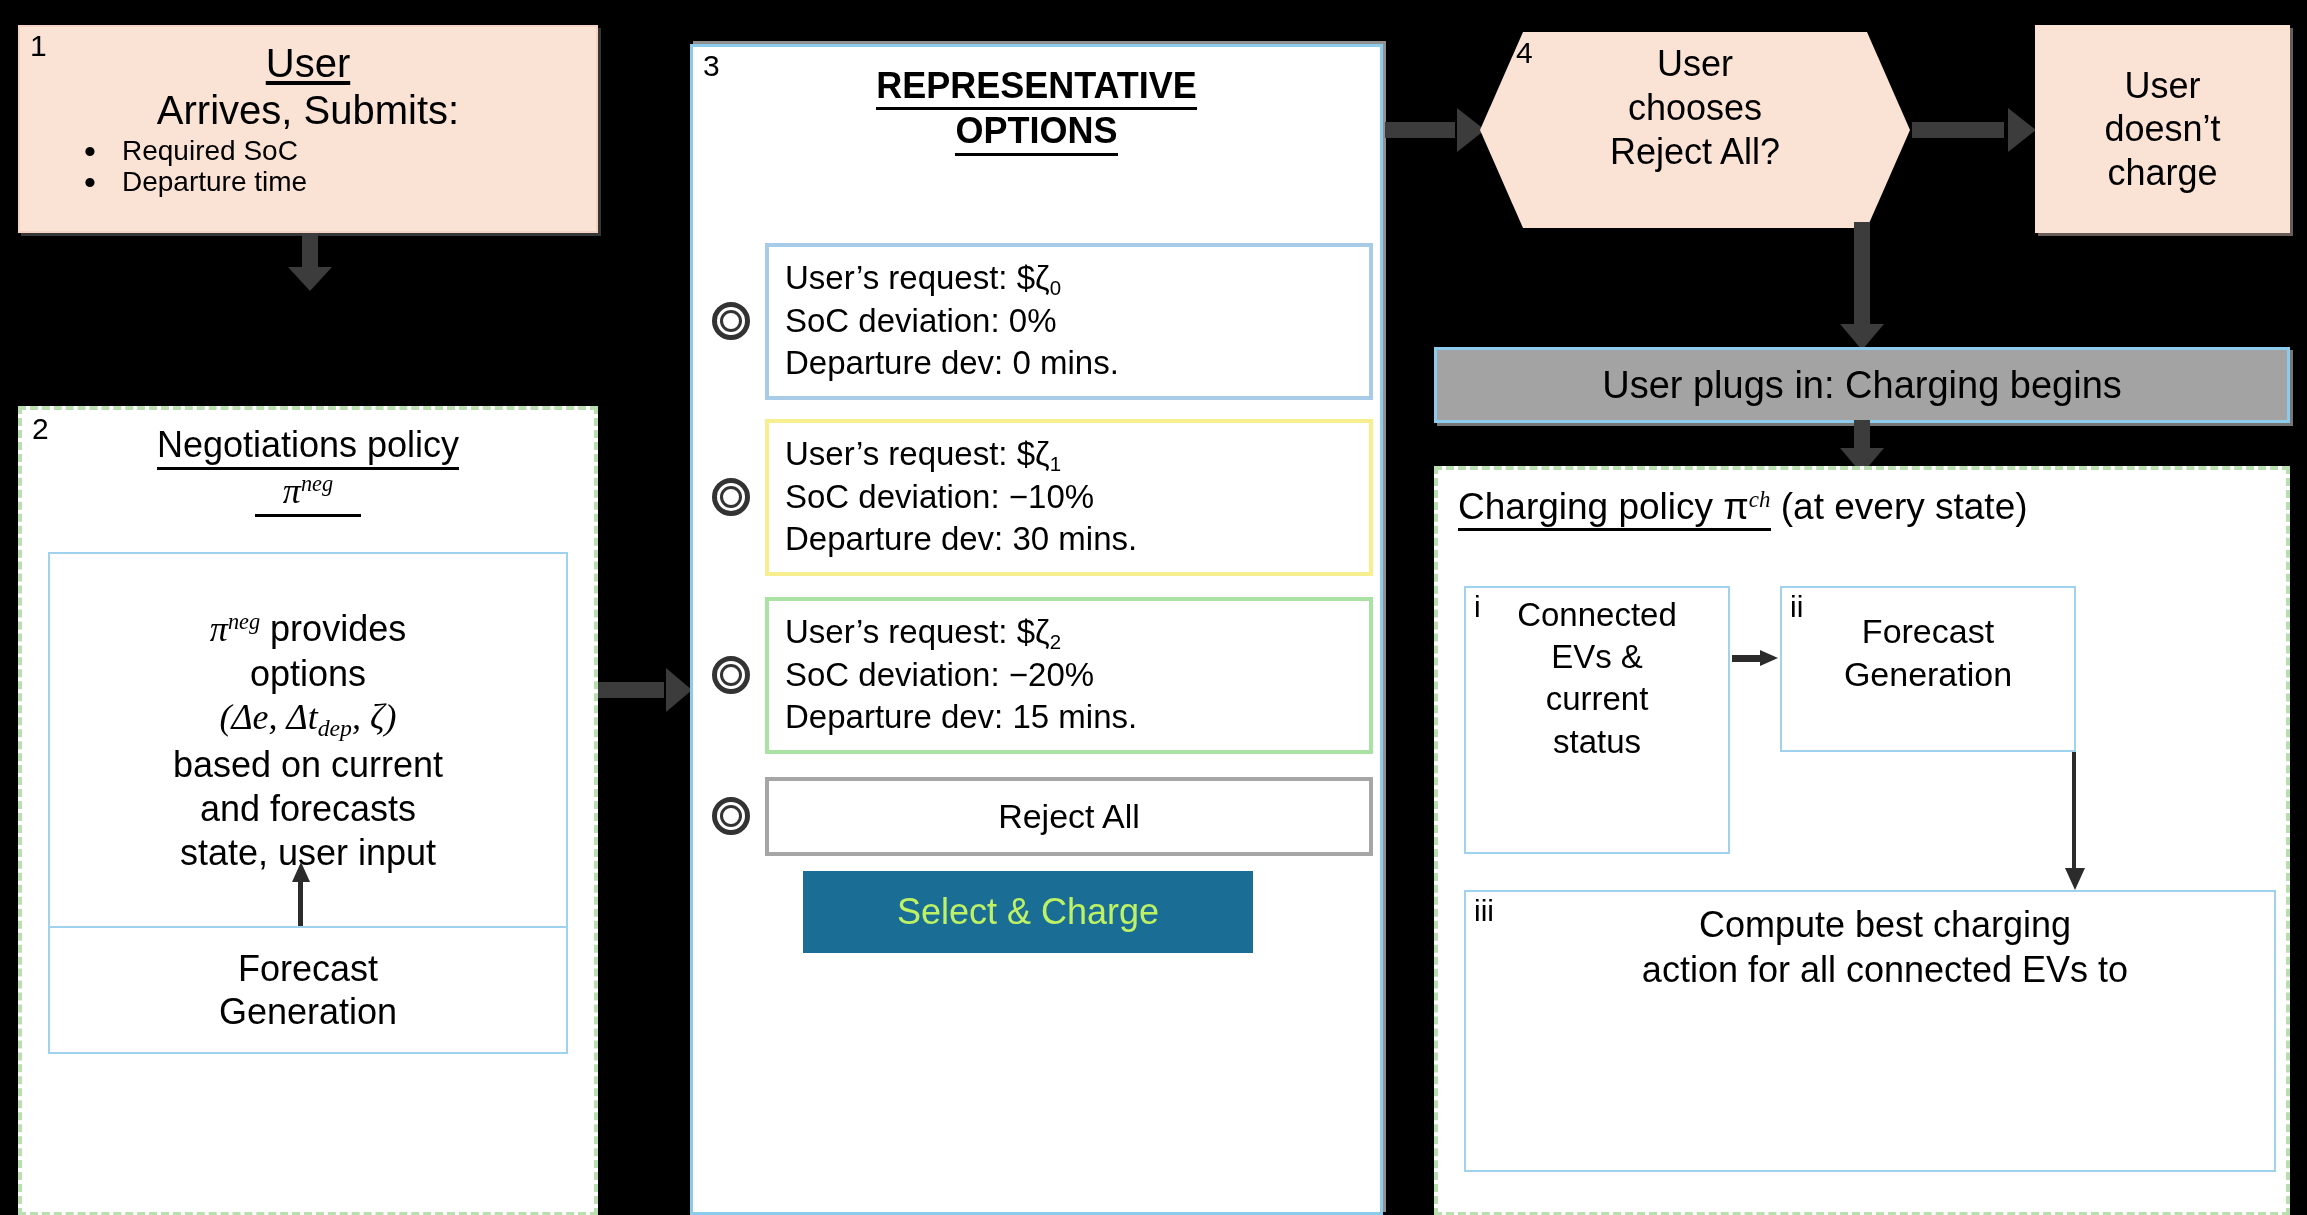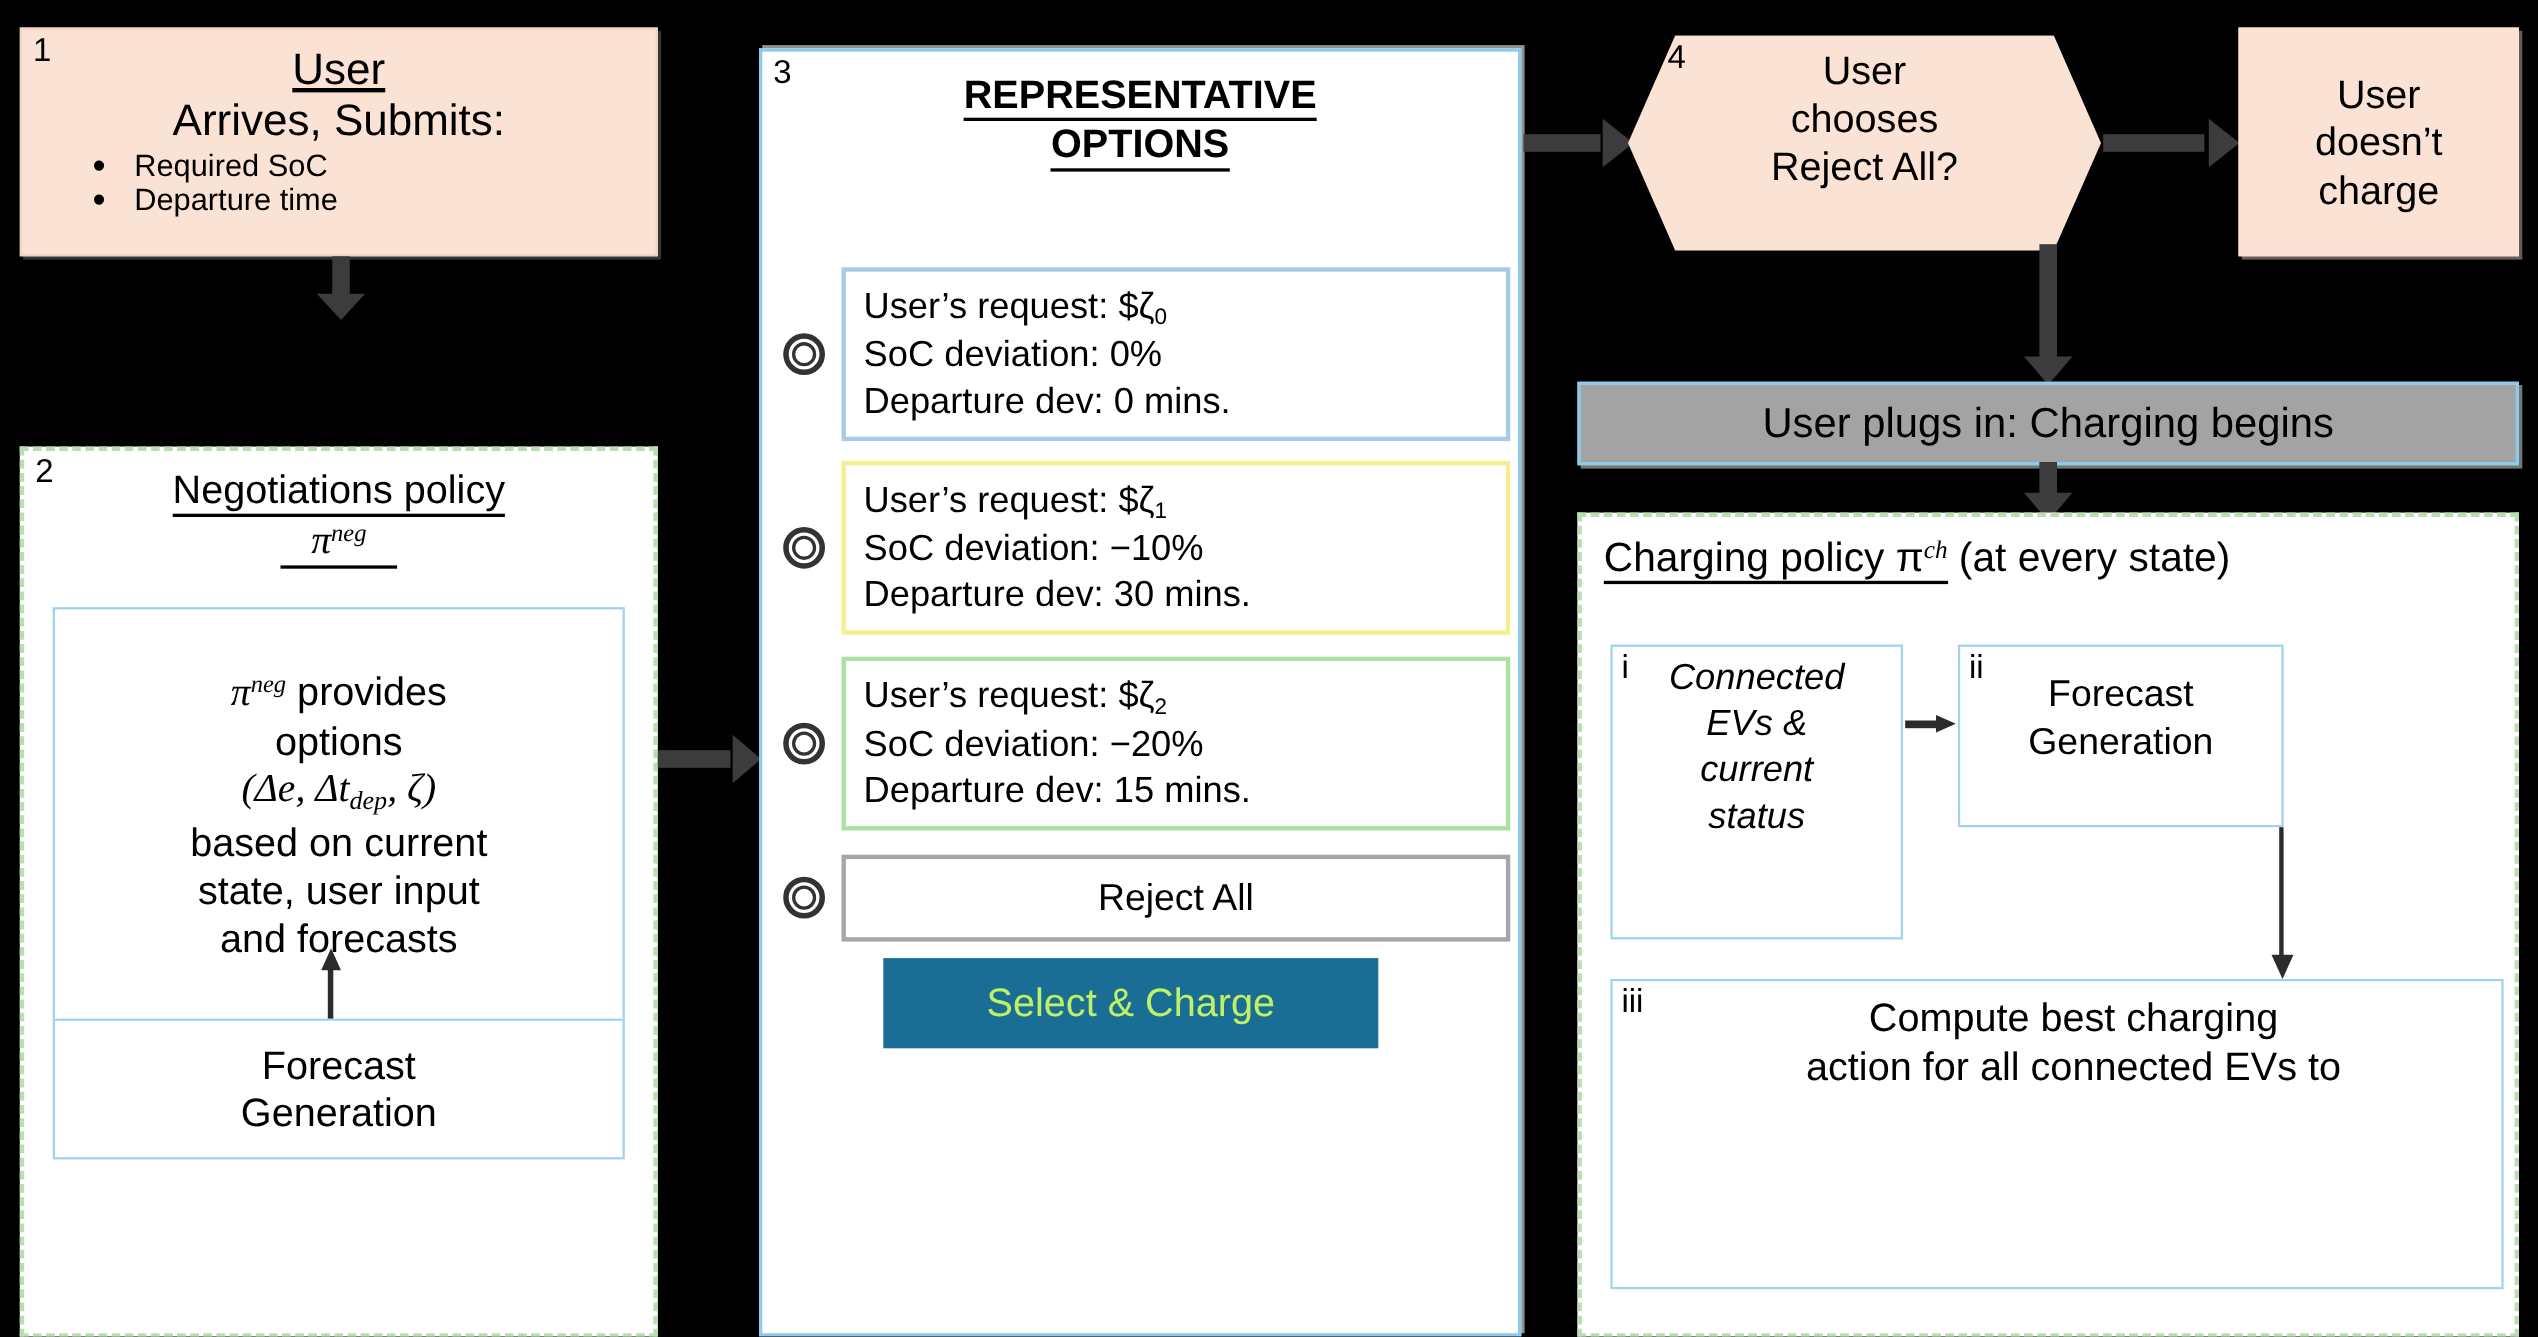--- a/index.html
+++ b/index.html
@@ -137,21 +137,21 @@
     position:absolute;left:20px;top:16px;font-size:37px;white-space:nowrap;
   }
   #chpol .cp-title .u{display:inline-block;border-bottom:3px solid #000;}
   #cpI{
     left:1464px;top:586px;width:266px;height:268px;
     border:2px solid #9ed2ef;background:#fff;
   }
   #cpI .lbl{position:absolute;left:8px;top:2px;font-size:30px;}
   #cpI .txt{
     position:absolute;left:0;right:0;top:6px;text-align:center;
-    font-size:33px;line-height:1.28;padding:0 20px;font-style:italic;
+    font-size:33px;line-height:1.28;padding:0 20px;
   }
   #cpII{
     left:1780px;top:586px;width:296px;height:166px;
     border:2px solid #9ed2ef;background:#fff;
   }
   #cpII .lbl{position:absolute;left:8px;top:2px;font-size:30px;}
   #cpII .txt{
     position:absolute;left:0;right:0;top:22px;text-align:center;
     font-size:34px;line-height:1.26;
   }
@@ -247,22 +247,22 @@
 
   <div class="abs inner-blue" id="b2inner" style="left:48px;top:552px;width:0;height:0;"></div>
 
   <div class="abs inner-blue" id="b2-body" style="left:48px;top:552px;width:520px;height:378px;display:flex;align-items:center;justify-content:center;text-align:center;font-size:36px;line-height:1.22;
               left:48px;top:552px;">
     <div>
       <div><span class="it">π</span><span class="sup it">neg</span><span> provides</span></div>
       <div>options</div>
       <div class="it">(<span>Δe, Δt</span><span style="font-size:.66em;vertical-align:-0.3em;">dep</span><span>, ζ</span>)</div>
       <div>based on current</div>
+      <div>and forecasts</div>
       <div>state, user input</div>
-      <div>and forecasts</div>
     </div>
   </div>
 
   <div class="abs inner-blue" id="b2-forecast" style="left:48px;top:926px;width:520px;height:128px;display:flex;align-items:center;justify-content:center;text-align:center;font-size:36px;line-height:1.2;">
     <div>
       <div>Forecast</div>
       <div>Generation</div>
     </div>
   </div>
 

